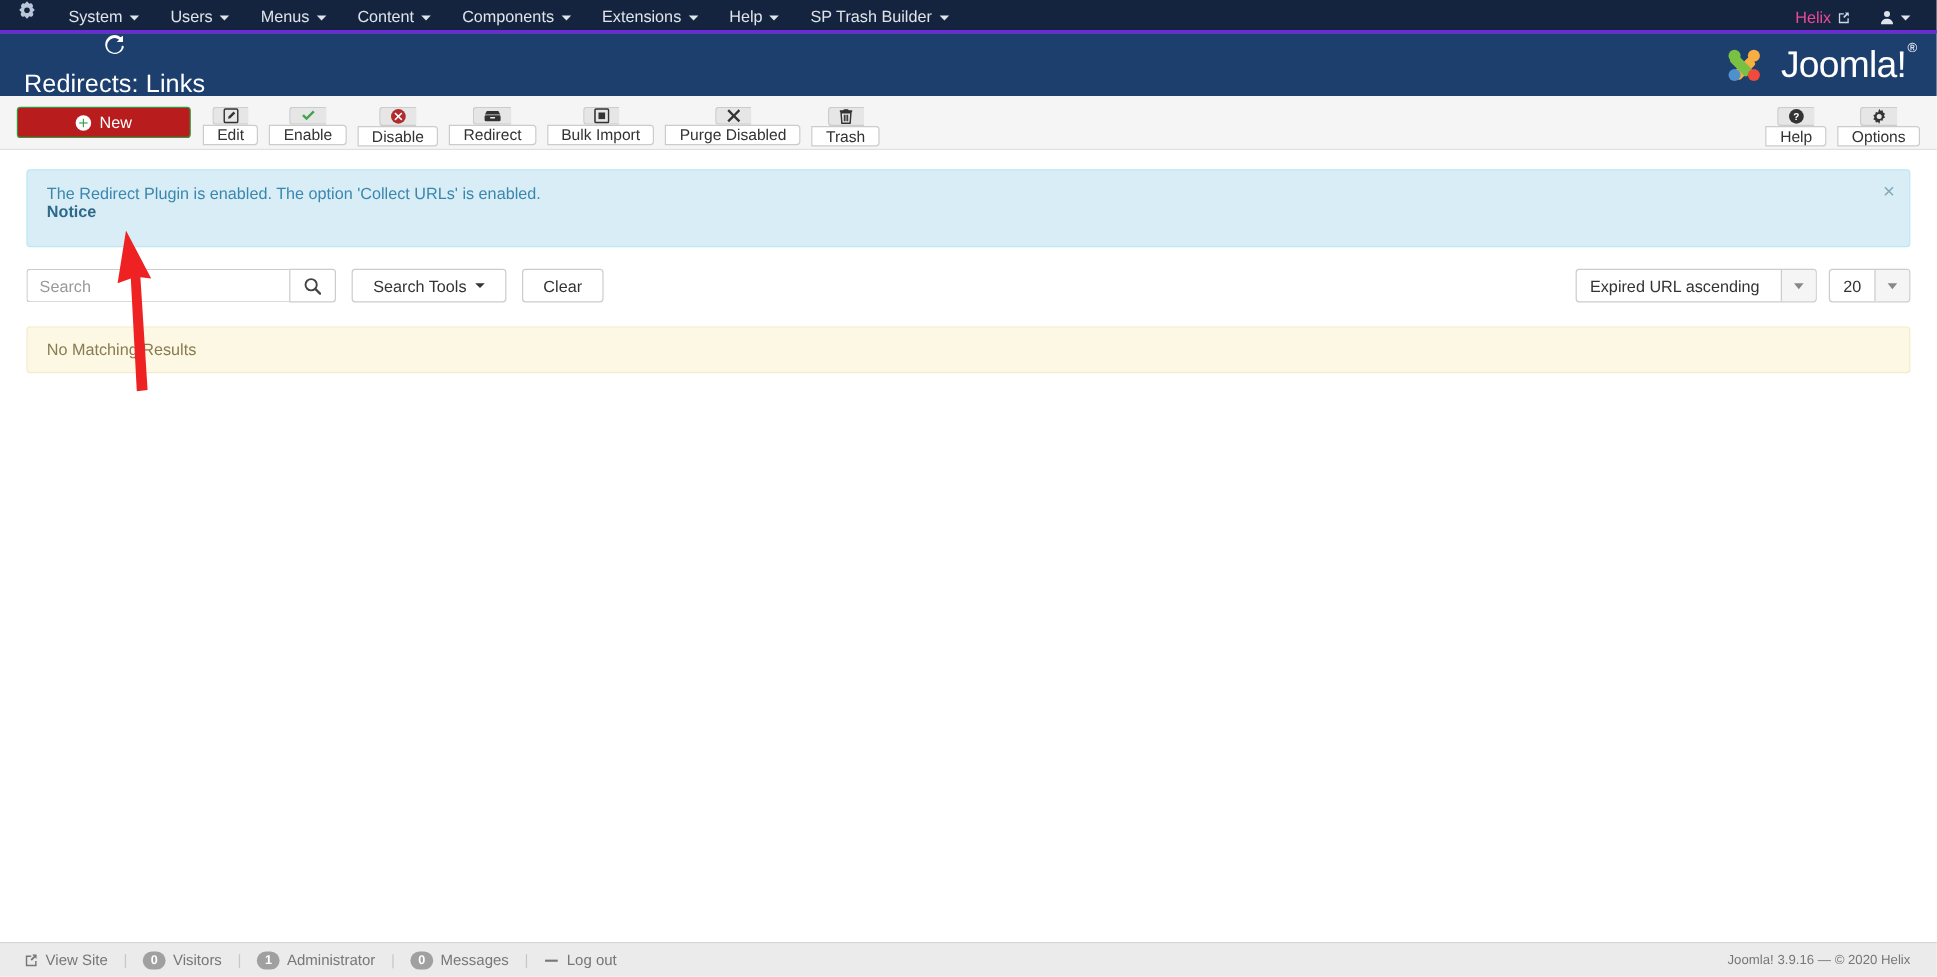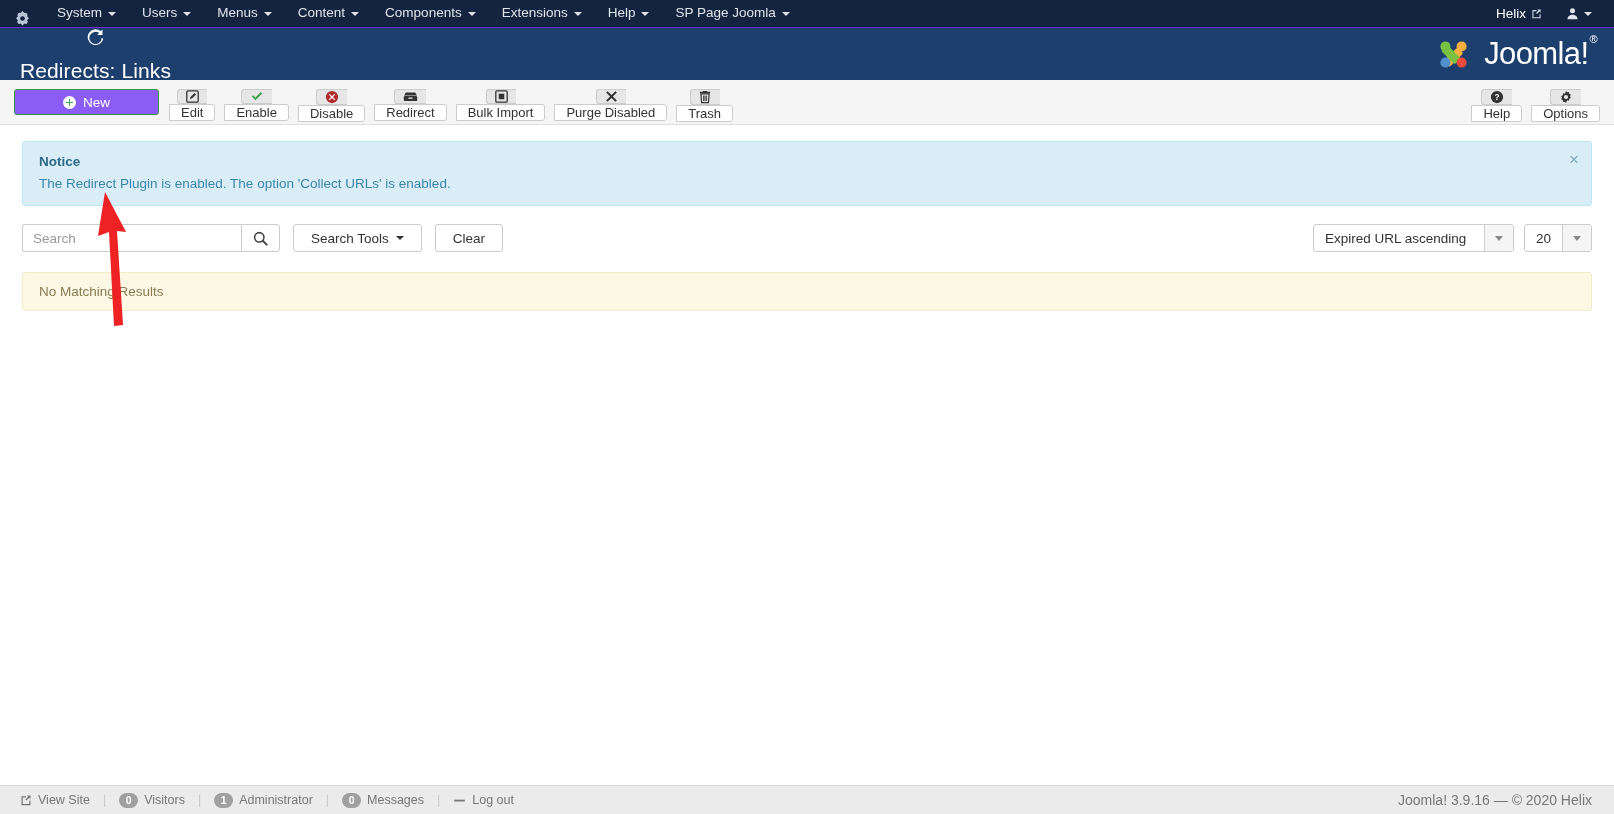--- a/index.html
+++ b/index.html
@@ -10,23 +10,23 @@
     background: #fff;
     font-family: "Liberation Sans", sans-serif;
     -webkit-font-smoothing: antialiased;
   }
 
   
   #topbar {
     height: 28px;
     background: #14243f;
     display: flex;
-    align-items: flex-end;
+    align-items: flex-start;
     position: relative;
-    border-bottom: 1px solid #6d28d9;
+    border-bottom: 3px solid #6d28d9;
   }
   #topbar .brand-icon {
     width: 44px;
     display: flex; align-items: center; justify-content: center;
     cursor: pointer;
   }
   .menu-list { display: flex; align-items: center; height: 28px; }
   .menu-item {
     color: #dfe3ea;
     font-size: 13.5px;
@@ -44,21 +44,21 @@
     border-top: 4px solid #dfe3ea;
     display: inline-block;
     margin-top: 2px;
   }
   #topbar-right {
     margin-left: auto;
     display: flex; align-items: center; height: 28px;
     padding-right: 10px;
   }
   .top-right-item {
-    color: #ffffff;
+    color: #ec4899;
     font-size: 13.5px;
     padding: 0 12px;
     height: 24px;
     display: flex; align-items: center; gap: 5px;
     cursor: pointer;
   }
 
   
   #subhead {
     height: 52px;
@@ -118,21 +118,21 @@
     border-right: none;
     padding: 0 8px;
     justify-content: center;
     min-width: 30px;
     border-radius: 3px 0 0 3px;
   }
   .btn.lbl-seg { border-radius: 0 3px 3px 0; }
 
   #btn-new {
     height: 26px;
-    background: #8b5cf6;
+    background: #b91c1c;
     border: 1px solid #37963f;
     border-radius: 3px;
     color: #fff;
     font-size: 13.5px;
     display: flex; align-items: center; justify-content: center;
     gap: 7px;
     width: 145px;
     margin-right: 10px;
     cursor: pointer;
     font-weight: 500;
@@ -308,21 +308,21 @@
   .badge {
     display: inline-flex; align-items: center; justify-content: center;
     min-width: 19px; height: 15px;
     border-radius: 9px;
     background: #a0a0a0;
     color: #fff;
     font-size: 10.5px;
     padding: 0 5px;
     font-weight: bold;
   }
-  #footer-right { margin-left: auto; font-size: 14px; color: #777777; padding-right: 6px; }
+  #footer-right { margin-left: auto; font-size: 11px; color: #777777; padding-right: 6px; }
   #main-wrap { position: relative; }
 </style>
 </head>
 <body>
 
 <div id="topbar">
   <div class="brand-icon">
     <svg width="17" height="17" viewBox="0 0 24 24" aria-hidden="true">
       <path d="M12 1.5 9.2 4.3a3 3 0 0 0-3.6 4.6L2.8 11.7 5.6 14.5a3 3 0 0 0-1 2.2 3 3 0 0 0 4.6 2.5l2.8 2.8 2.8-2.8a3 3 0 0 0 4.6-2.5 3 3 0 0 0-1-2.2l2.8-2.8-2.8-2.8a3 3 0 0 0-3.6-4.6z" fill="#b9c6d8"></path>
       <circle cx="12" cy="12" r="3.3" fill="#14243f"></circle>
@@ -352,21 +352,21 @@
     </div>
     <div class="menu-item">
       <span>Extensions</span>
       <i class="caret-d"></i>
     </div>
     <div class="menu-item">
       <span>Help</span>
       <i class="caret-d"></i>
     </div>
     <div class="menu-item">
-      <span>SP Page Joomla</span>
+      <span>SP Trash Builder</span>
       <i class="caret-d"></i>
     </div>
   </div>
 
   <div id="topbar-right">
     <div class="top-right-item">
       <span>Helix</span>
       <span class="ico">
         <svg width="11" height="11" viewBox="0 0 16 16" aria-hidden="true">
           <path d="M2 3h6v1.6H3.6v8.8h8.8V9H14v6H2z" fill="#cfd8e6"></path>
@@ -511,22 +511,22 @@
         </svg>
       </div>
       <div class="btn lbl-seg">Options</div>
     </div>
   </div>
 </div>
 
 <div id="content">
 
   <div id="notice">
+    <div id="notice-text">The Redirect Plugin is enabled. The option 'Collect URLs' is enabled.</div>
     <div id="notice-title">Notice</div>
-    <div id="notice-text">The Redirect Plugin is enabled. The option 'Collect URLs' is enabled.</div>
     <div id="notice-close">×</div>
   </div>
 
   <div id="filterbar">
     <div id="search-wrap">
       <input id="search-input" type="text" value="" placeholder="Search" style="">
       <div id="search-btn">
         <span class="ico">
           <svg width="15" height="15" viewBox="0 0 16 16" aria-hidden="true">
             <circle cx="6.7" cy="6.7" r="5" fill="none" stroke="#444" stroke-width="1.7"></circle>

